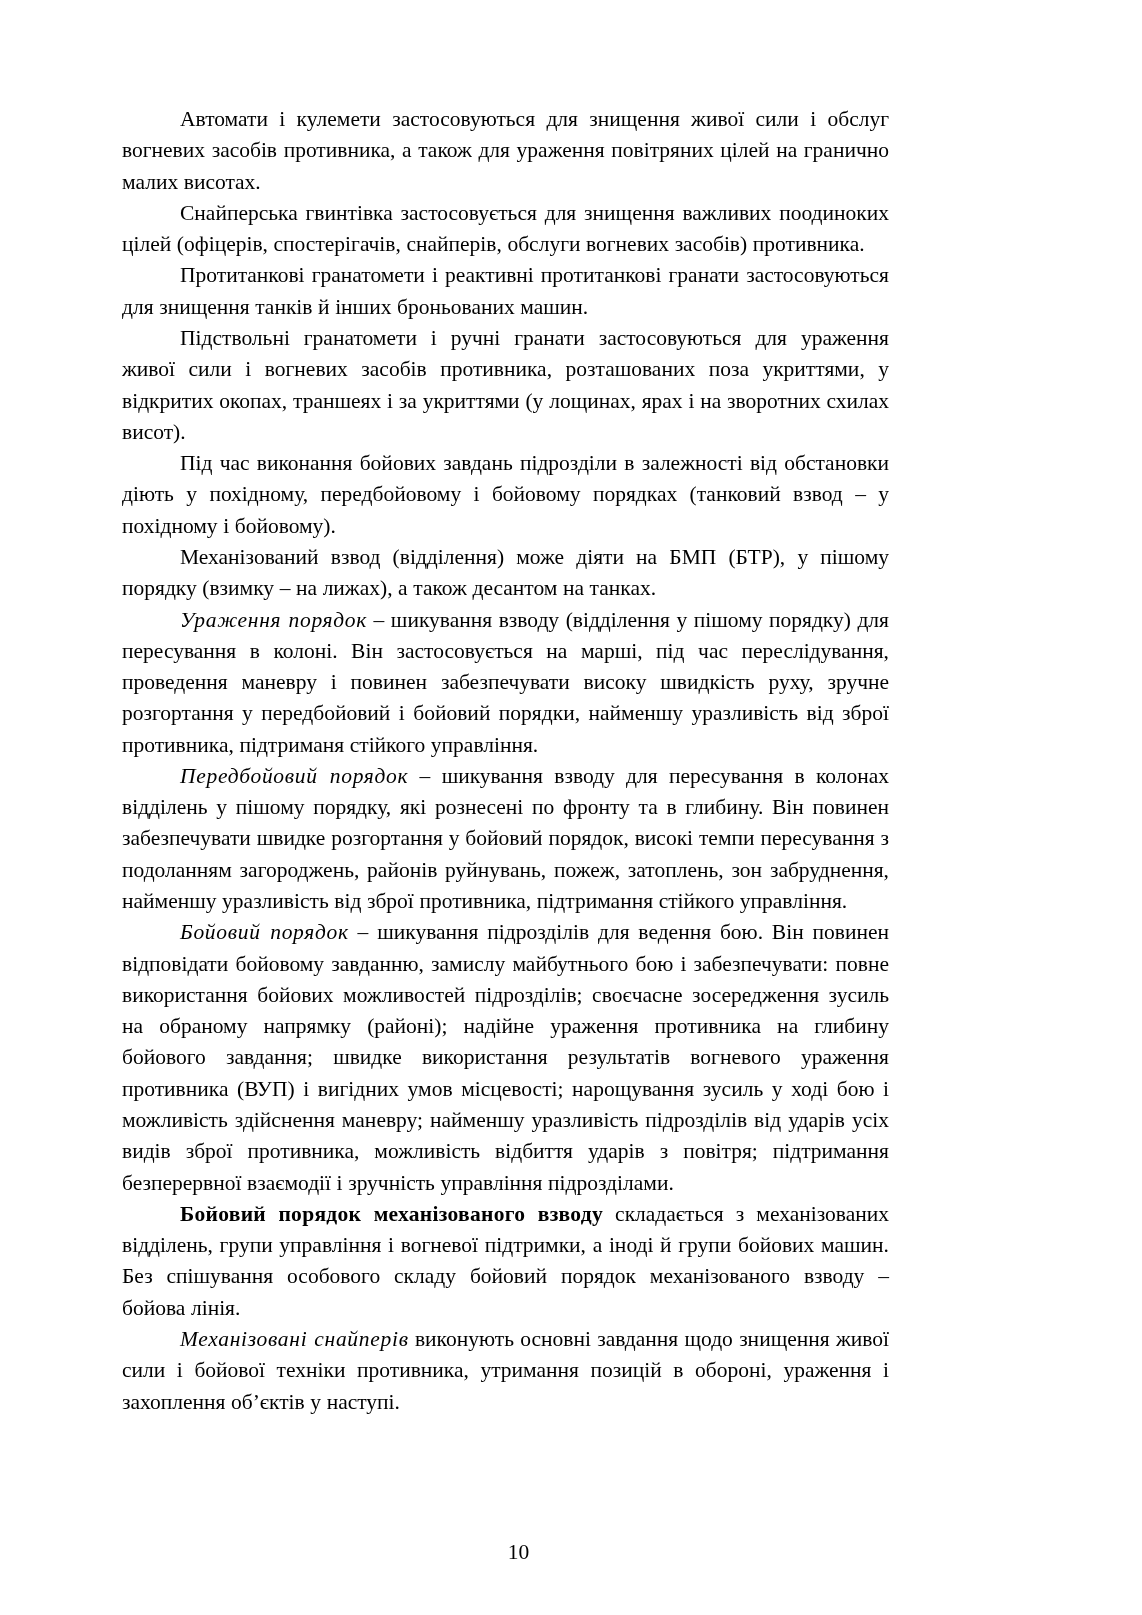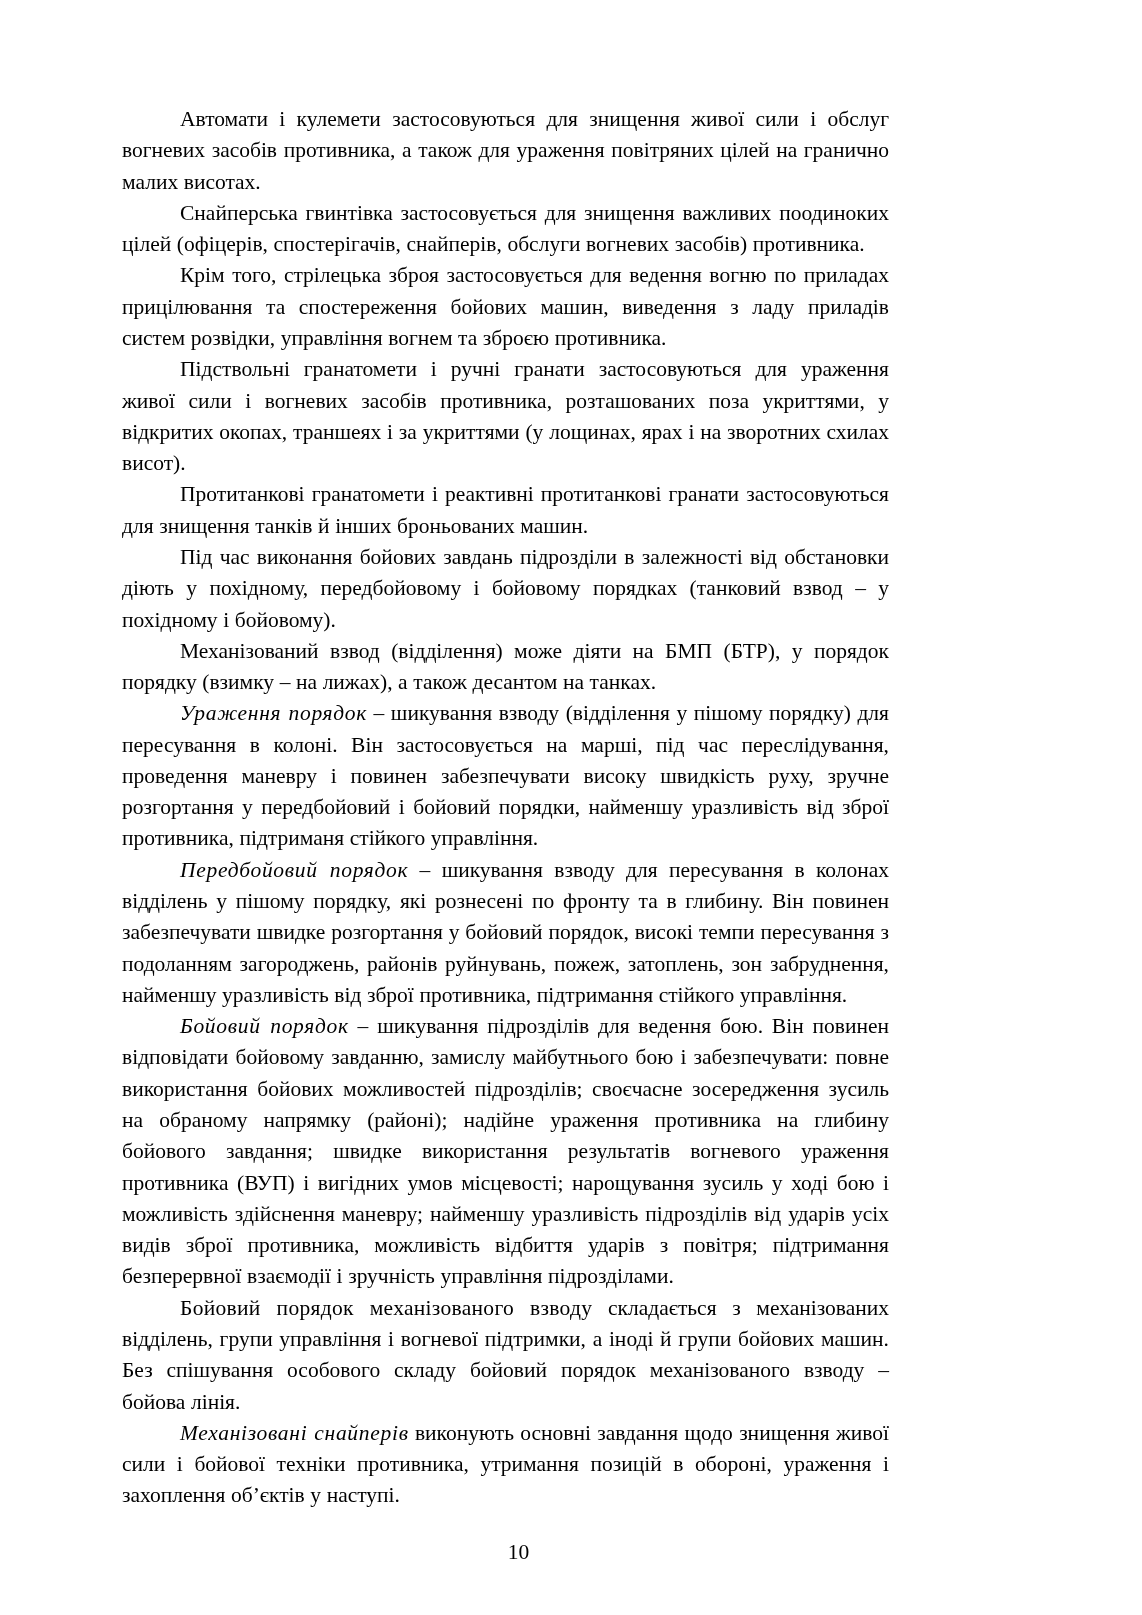--- a/index.html
+++ b/index.html
@@ -30,21 +30,21 @@
     text-indent: 58px;
     text-justify: inter-word;
     word-spacing: 0.2px;
     hyphens: none;
   }
   .body-text p.italic-lead > .lead {
     font-style: italic;
     letter-spacing: 0.7px;
   }
   .body-text p.bold-lead > .lead {
-    font-weight: normal;
+    font-weight: bold;
     letter-spacing: 0.3px;
   }
   .page-number {
     position: absolute;
     left: 0;
     right: 0;
     bottom: 52px;
     text-align: center;
     font-size: 21.5px;
     line-height: 1;
@@ -57,39 +57,36 @@
   <div class="body-text">
 
     <p>
       <span>Автомати і кулемети застосовуються для знищення живої сили і обслуг вогневих засобів противника, а також для ураження повітряних цілей на гранично малих висотах.</span>
     </p>
 
     <p>
       <span>Снайперська гвинтівка застосовується для знищення важливих поодиноких цілей (офіцерів, спостерігачів, снайперів, обслуги вогневих засобів) противника.</span>
     </p>
 
+
     <p>
-      <span>Крім того, стрілецька зброя застосовується для ведення вогню по приладах прицілювання та спостереження бойових машин, виведення з ладу приладів систем розвідки, управління вогнем та зброєю противника.</span>
+      <span>Протитанкові гранатомети і реактивні протитанкові гранати застосовуються для знищення танків й інших броньованих машин.</span>
     </p>
 
     <p>
       <span>Підствольні гранатомети і ручні гранати застосовуються для ураження живої сили і вогневих засобів противника, розташованих поза укриттями, у відкритих окопах, траншеях і за укриттями (у лощинах, ярах і на зворотних схилах висот).</span>
-    </p>
-
-    <p>
-      <span>Протитанкові гранатомети і реактивні протитанкові гранати застосовуються для знищення танків й інших броньованих машин.</span>
     </p>
 
 
     <p>
       <span>Під час виконання бойових завдань підрозділи в залежності від обстановки діють у похідному, передбойовому і бойовому порядках (танковий взвод – у похідному і бойовому).</span>
     </p>
 
     <p>
-      <span>Механізований взвод (відділення) може діяти на БМП (БТР), у порядок порядку (взимку – на лижах), а також десантом на танках.</span>
+      <span>Механізований взвод (відділення) може діяти на БМП (БТР), у пішому порядку (взимку – на лижах), а також десантом на танках.</span>
     </p>
 
     <p class="italic-lead">
       <span class="lead">Ураження порядок</span><span> – шикування взводу (відділення у пішому порядку) для пересування в колоні. Він застосовується на марші, під час переслідування, проведення маневру і повинен забезпечувати високу швидкість руху, зручне розгортання у передбойовий і бойовий порядки, найменшу уразливість від зброї противника, підтриманя стійкого управління.</span>
     </p>
 
     <p class="italic-lead">
       <span class="lead">Передбойовий порядок</span><span> – шикування взводу для пересування в колонах відділень у пішому порядку, які рознесені по фронту та в глибину. Він повинен забезпечувати швидке розгортання у бойовий порядок, високі темпи пересування з подоланням загороджень, районів руйнувань, пожеж, затоплень, зон забруднення, найменшу уразливість від зброї противника, підтримання стійкого управління.</span>
     </p>
 

